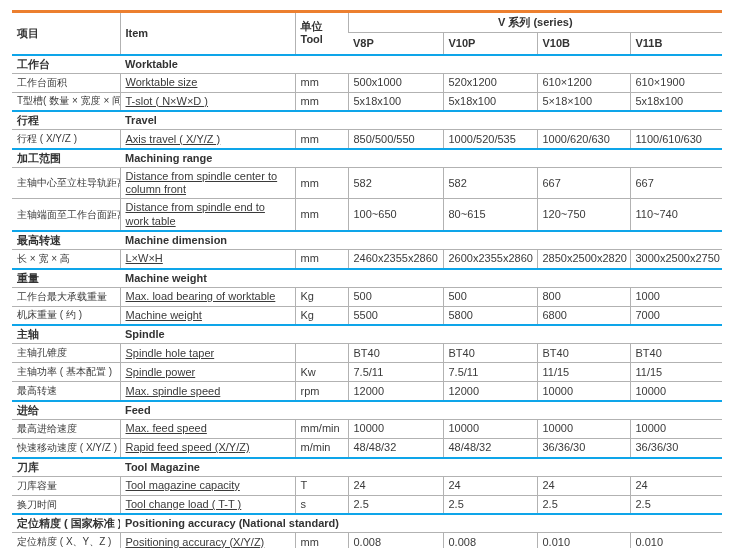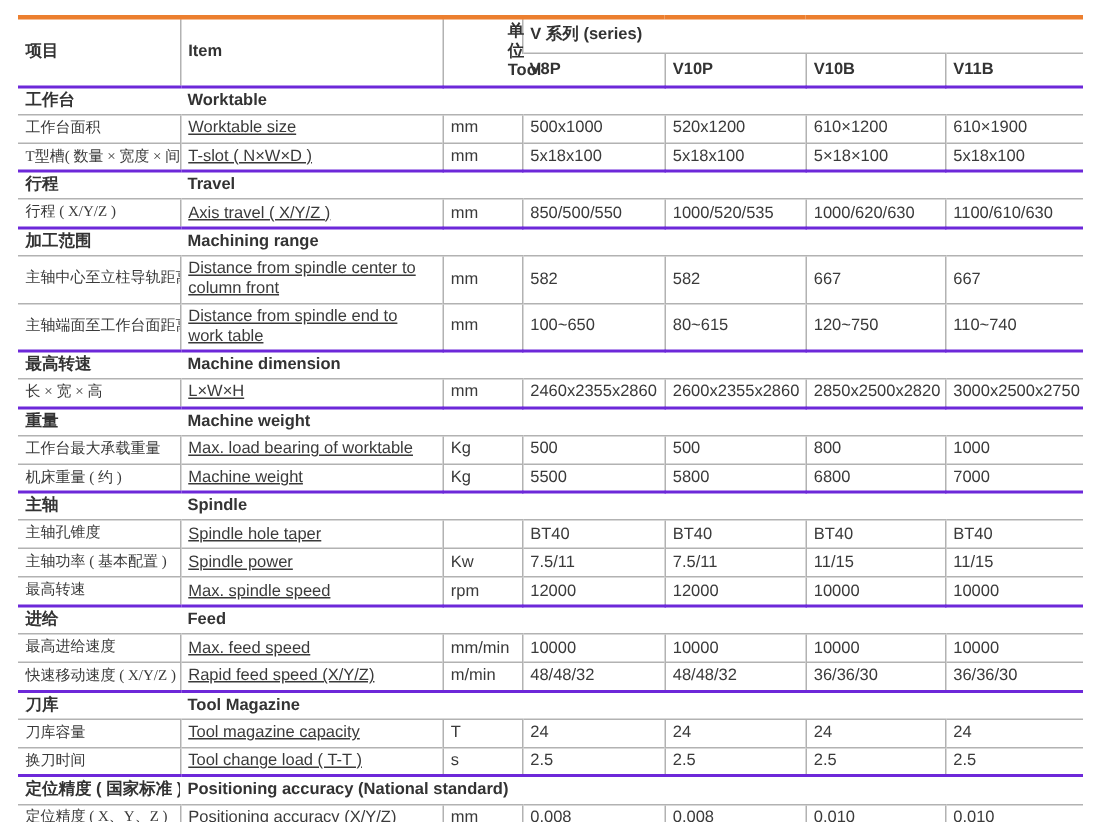--- a/index.html
+++ b/index.html
@@ -12,30 +12,30 @@
   .wrap { position:absolute; left:12px; top:10px; width:710px; }
   table { border-collapse:collapse; table-layout:fixed; width:710px;
           border-top:3px solid var(--accent); border-bottom:2px solid var(--dark); }
   col.c1{width:108px;} col.c2{width:175px;} col.c3{width:53px;}
   col.c4{width:95px;} col.c5{width:94px;} col.c6{width:93px;} col.c7{width:92px;}
   th, td { font-size:11px; text-align:left; vertical-align:middle;
            padding:2px 5px; line-height:1.2; }
   thead th { font-weight:bold; color:#333; }
   thead th + th { border-left:1px solid var(--light); }
   tr.models th { border-top:1px solid var(--light); height:22px; }
-  th.series { }
+  th.series { text-align:center; }
   th.itemcn, th.itemen, th.unit { height:43px; }
-  th.unit .two { display:block;margin-left:38px; }
+  th.unit .two { display:block; }
   tr.sec { height:18px; }
-  tr.sec td { border-top:2px solid #6d28d9; font-weight:bold; color:#333;
+  tr.sec td { border-top:2px solid #0ea5e9; font-weight:bold; color:#333;
               white-space:nowrap; overflow:hidden;margin-top:16px; }
   tr.datarow { height:19px; }
   tr.datarow td { border-top:1px solid var(--light); }
   tr.datarow td + td { border-left:1px solid var(--light); }
-  td.c-cn { font-size:10px; white-space:nowrap; overflow:hidden;font-family:Liberation Serif, serif; }
+  td.c-cn { font-size:10px; white-space:nowrap; overflow:hidden; }
   td.c-en { overflow:hidden;text-decoration:underline; }
 </style>
 </head>
 <body>
 
 <div class="wrap">
   <table>
     <colgroup>
       <col class="c1">
         <col class="c2">

